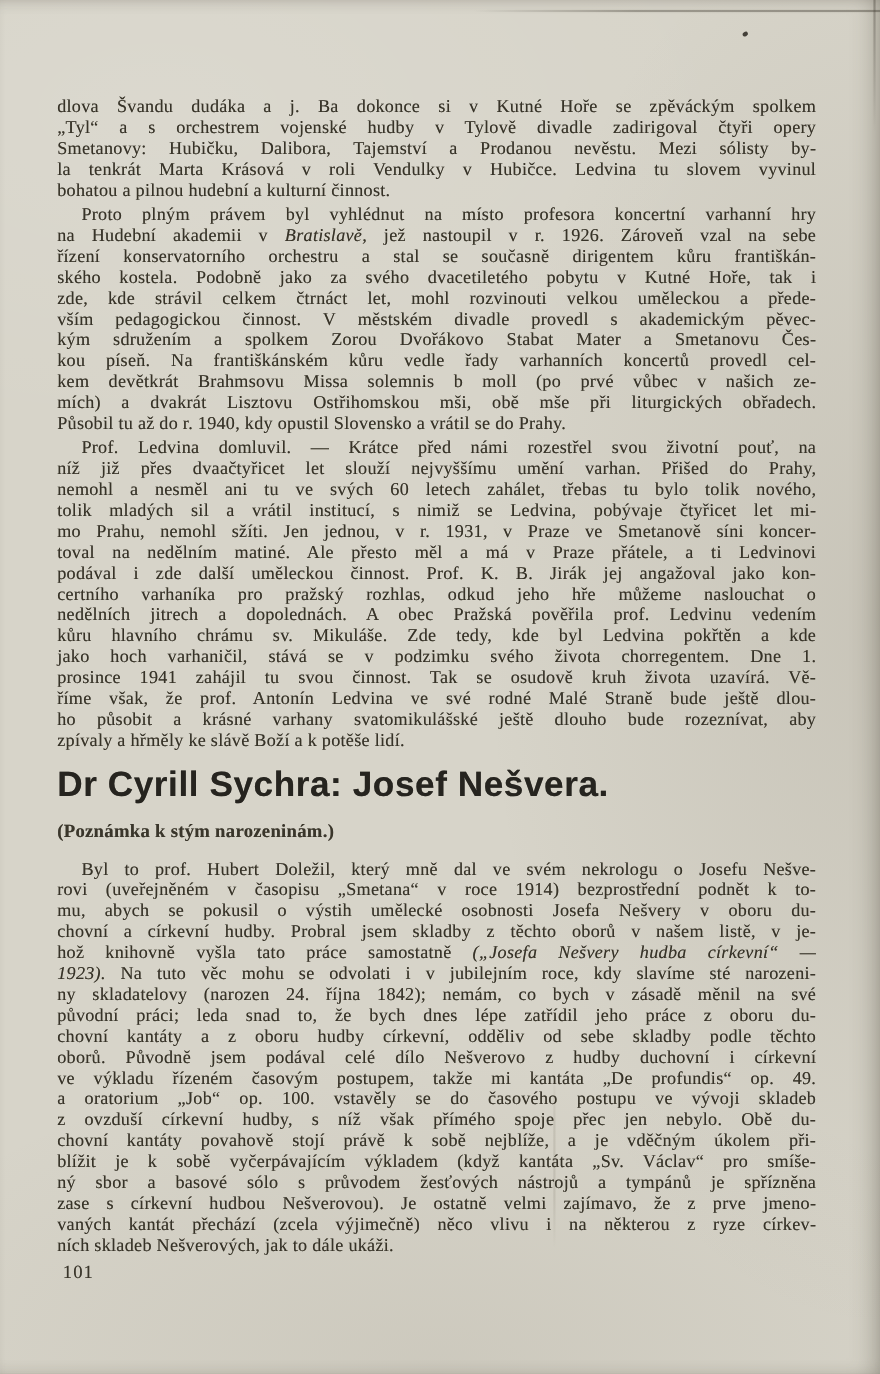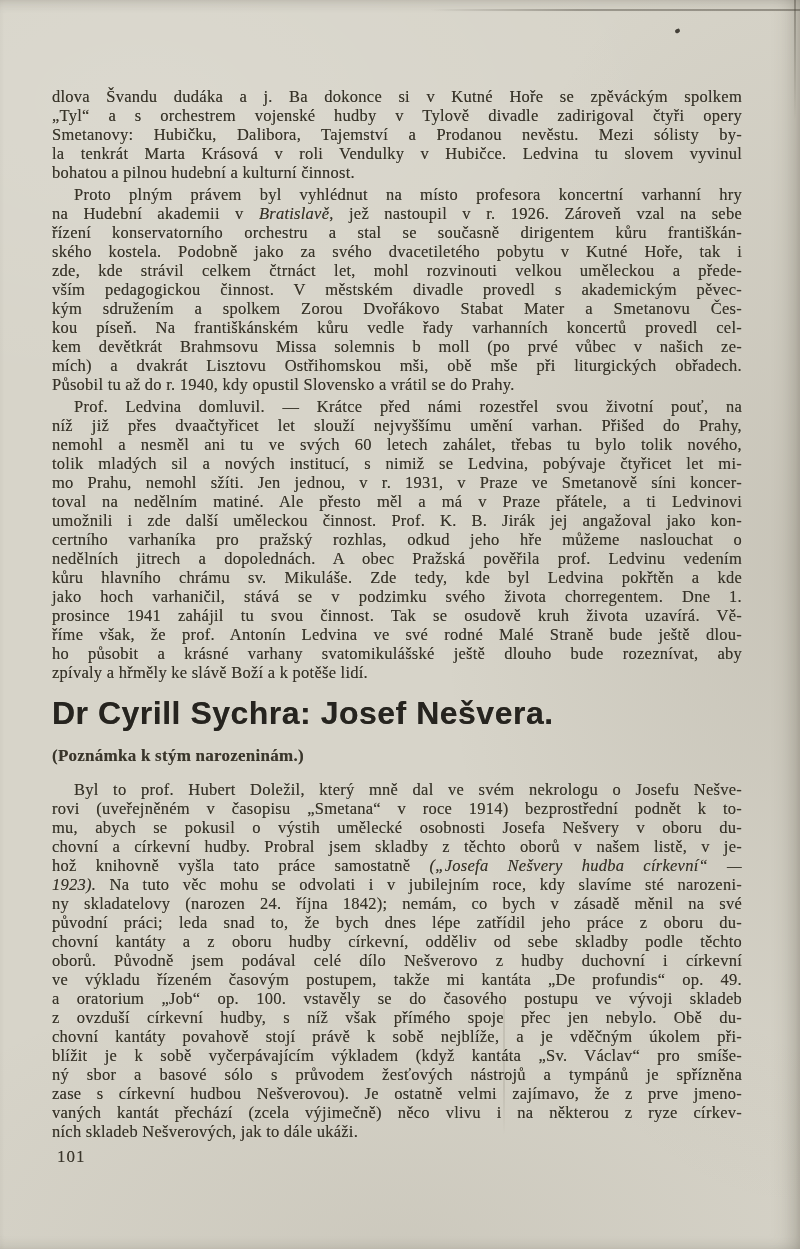--- a/index.html
+++ b/index.html
@@ -101,24 +101,24 @@
           <div class="line"><span>kým sdružením a spolkem Zorou Dvořákovo Stabat Mater a Smetanovu Čes-</span></div>
           <div class="line"><span>kou píseň. Na františkánském kůru vedle řady varhanních koncertů provedl cel-</span></div>
           <div class="line"><span>kem devětkrát Brahmsovu Missa solemnis b moll (po prvé vůbec v našich ze-</span></div>
           <div class="line"><span>mích) a dvakrát Lisztovu Ostřihomskou mši, obě mše při liturgických obřadech.</span></div>
           <div class="line last"><span>Působil tu až do r. 1940, kdy opustil Slovensko a vrátil se do Prahy.</span></div>
         </div>
         <div class="para">
           <div class="line indent"><span>Prof. Ledvina domluvil. — Krátce před námi rozestřel svou životní pouť, na</span></div>
           <div class="line"><span>níž již přes dvaačtyřicet let slouží nejvyššímu umění varhan. Přišed do Prahy,</span></div>
           <div class="line"><span>nemohl a nesměl ani tu ve svých 60 letech zahálet, třebas tu bylo tolik nového,</span></div>
-          <div class="line"><span>tolik mladých sil a nových institucí, s nimiž se Ledvina, pobývaje čtyřicet let mi-</span></div>
+          <div class="line"><span>tolik mladých sil a vrátil institucí, s nimiž se Ledvina, pobývaje čtyřicet let mi-</span></div>
           <div class="line"><span>mo Prahu, nemohl sžíti. Jen jednou, v r. 1931, v Praze ve Smetanově síni koncer-</span></div>
           <div class="line"><span>toval na nedělním matiné. Ale přesto měl a má v Praze přátele, a ti Ledvinovi</span></div>
-          <div class="line"><span>umožnili i zde další uměleckou činnost. Prof. K. B. Jirák jej angažoval jako kon-</span></div>
+          <div class="line"><span>podával i zde další uměleckou činnost. Prof. K. B. Jirák jej angažoval jako kon-</span></div>
           <div class="line"><span>certního varhaníka pro pražský rozhlas, odkud jeho hře můžeme naslouchat o</span></div>
           <div class="line"><span>nedělních jitrech a dopolednách. A obec Pražská pověřila prof. Ledvinu vedením</span></div>
           <div class="line"><span>kůru hlavního chrámu sv. Mikuláše. Zde tedy, kde byl Ledvina pokřtěn a kde</span></div>
           <div class="line"><span>jako hoch varhaničil, stává se v podzimku svého života chorregentem. Dne 1.</span></div>
           <div class="line"><span>prosince 1941 zahájil tu svou činnost. Tak se osudově kruh života uzavírá. Vě-</span></div>
           <div class="line"><span>říme však, že prof. Antonín Ledvina ve své rodné Malé Straně bude ještě dlou-</span></div>
           <div class="line"><span>ho působit a krásné varhany svatomikulášské ještě dlouho bude rozeznívat, aby</span></div>
           <div class="line last"><span>zpívaly a hřměly ke slávě Boží a k potěše lidí.</span></div>
         </div>
       </div>

